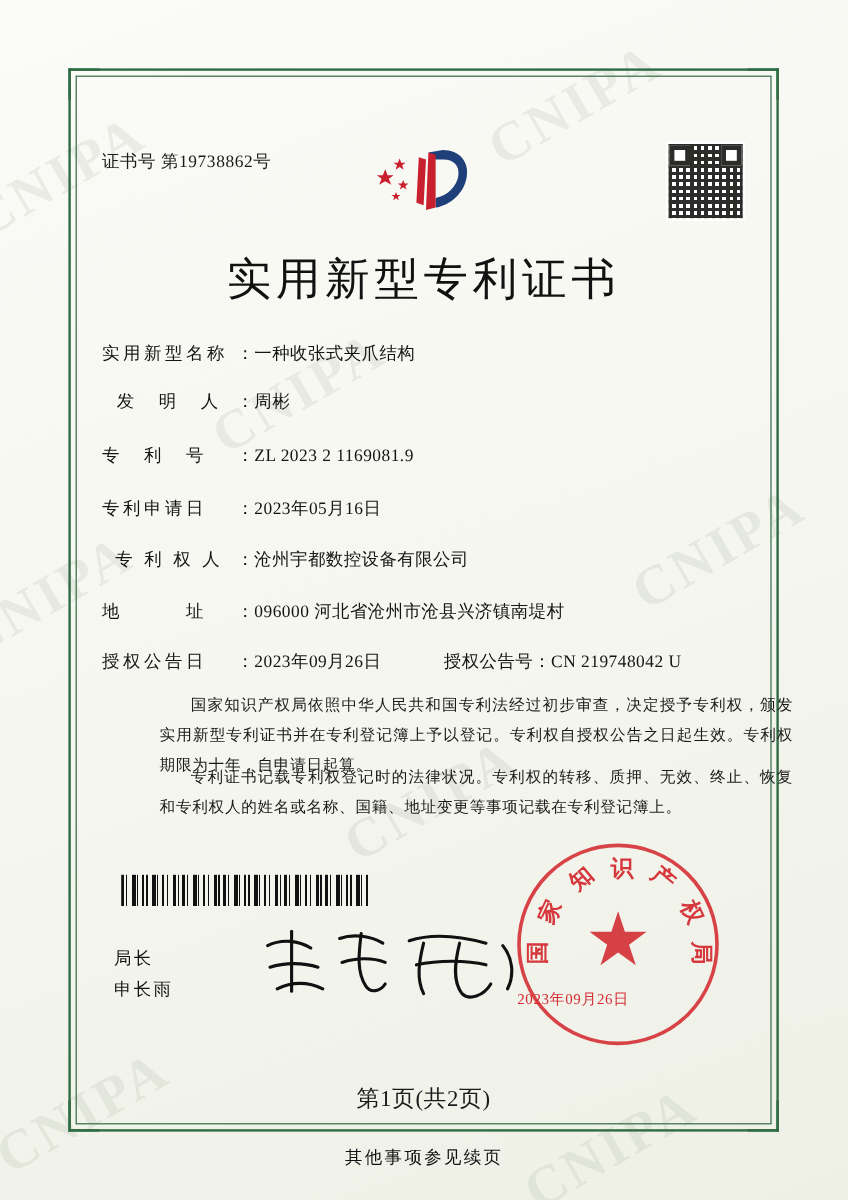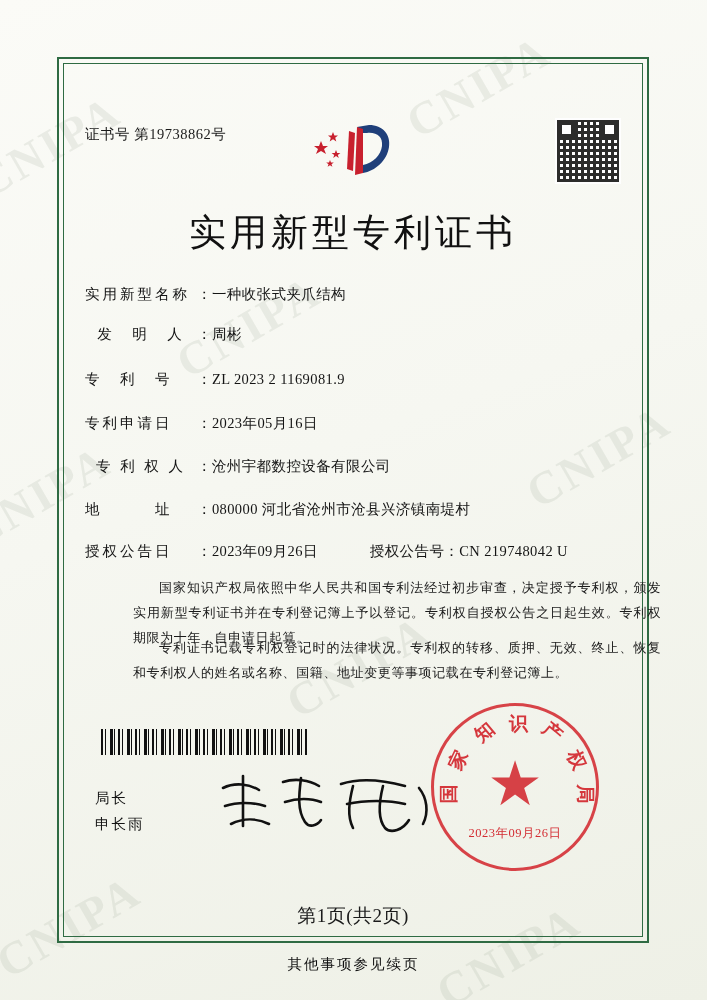--- a/index.html
+++ b/index.html
@@ -238,21 +238,20 @@
     font-size: 62px;
     color: #d2232a;
     opacity: 0.85;
     line-height: 1;
   }
   .seal .seal-date {
     position: absolute;
     left: 0;
     top: 122px;
     width: 168px;
-    text-align: center;
     font-size: 12.5px;
     color: #d2232a;
     letter-spacing: 0.5px;
     opacity: 0.95;
   }
   .seal .seal-char {
     position: absolute;
     font-size: 19px;
     color: #d2232a;
     font-weight: bold;
@@ -334,21 +333,21 @@
     <div class="field f3">
       <span class="lbl">专　利　号</span><span class="val">：ZL 2023 2 1169081.9</span>
     </div>
     <div class="field f4">
       <span class="lbl">专利申请日</span><span class="val">：2023年05月16日</span>
     </div>
     <div class="field f5">
       <span class="lbl">专 利 权 人</span><span class="val">：沧州宇都数控设备有限公司</span>
     </div>
     <div class="field f6">
-      <span class="lbl">地　　　址</span><span class="val">：080000 河北省沧州市沧县兴济镇南堤村</span>
+      <span class="lbl">地　　　址</span><span class="val">：096000 河北省沧州市沧县兴济镇南堤村</span>
     </div>
     <div class="field f7">
       <span class="lbl">授权公告日</span><span class="val">：2023年09月26日</span><span class="val2">授权公告号：CN 219748042 U</span>
     </div>
 
     <div class="para p1">国家知识产权局依照中华人民共和国专利法经过初步审查，决定授予专利权，颁发实用新型专利证书并在专利登记簿上予以登记。专利权自授权公告之日起生效。专利权期限为十年，自申请日起算。</div>
     <div class="para p2">专利证书记载专利权登记时的法律状况。专利权的转移、质押、无效、终止、恢复和专利权人的姓名或名称、国籍、地址变更等事项记载在专利登记簿上。</div>
 
     <div class="barcode"></div>
 

